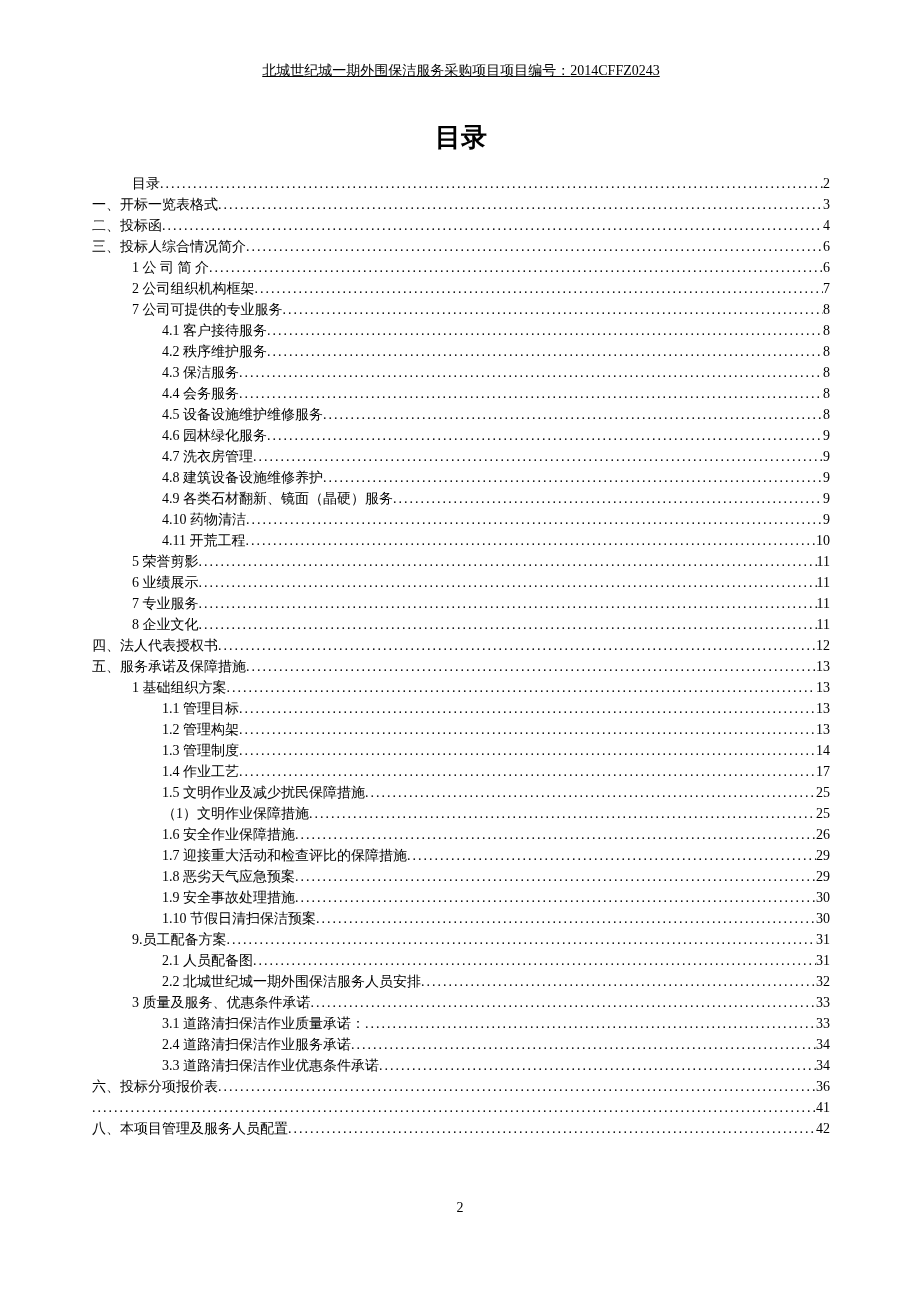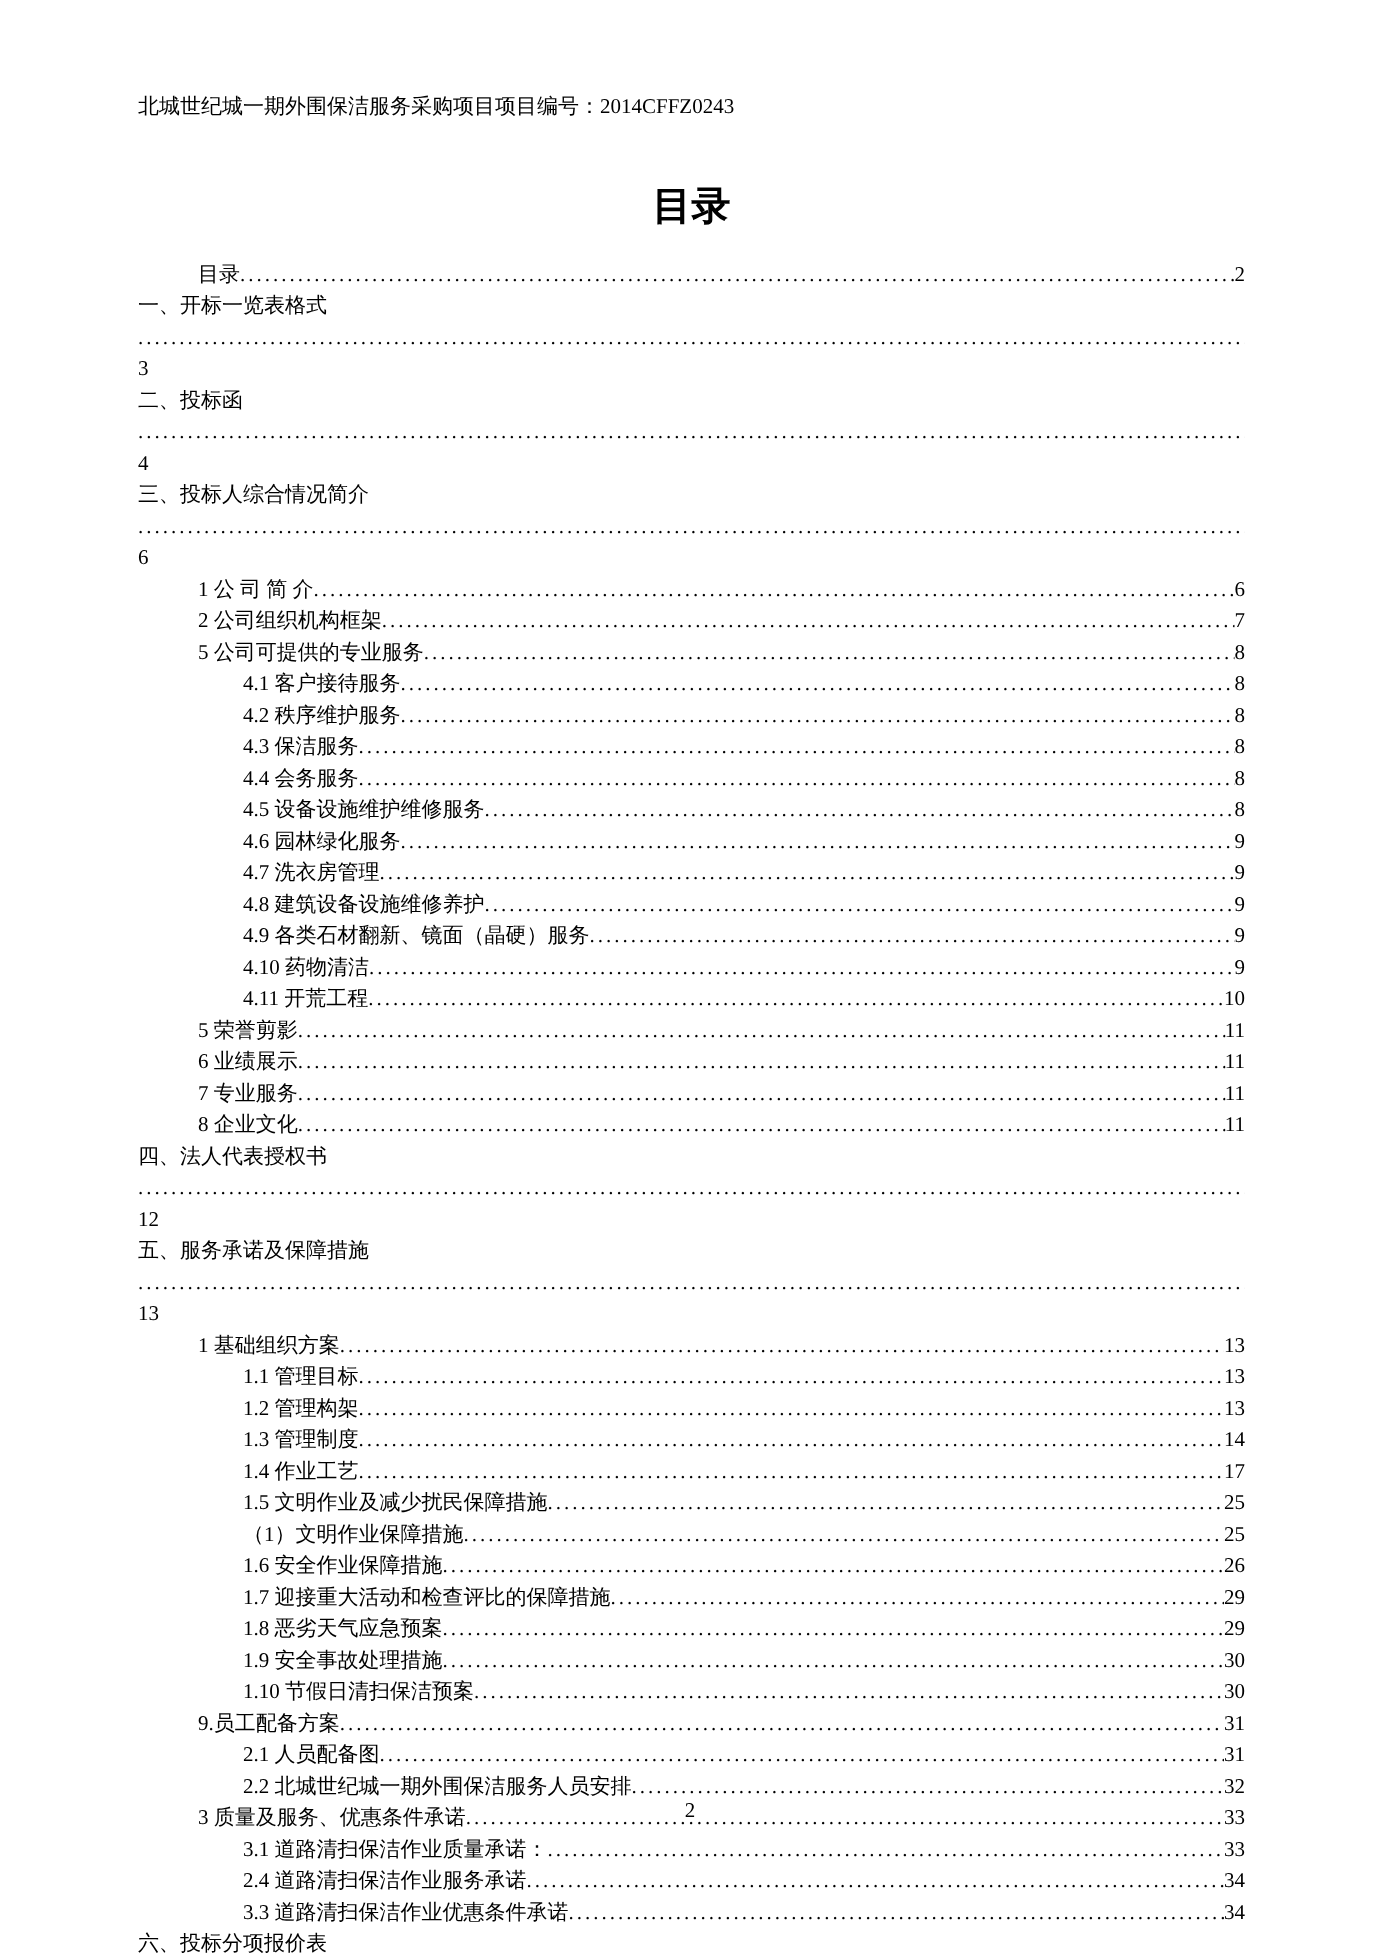--- a/index.html
+++ b/index.html
@@ -12,23 +12,24 @@
       background: #fff;
       width: 920px;
       height: 1302px;
       position: relative;
       padding: 62px 90px 0 92px;
       font-size: 14px;
       color: #000;
     }
     .header {
       display: flex;
-      justify-content: flex-start;
+      justify-content: center;
       margin-bottom: 40px;
       font-size: 14px;
+      text-decoration: underline;
     }
     .title {
       text-align: center;
       font-size: 26px;
       font-weight: bold;
       margin-bottom: 18px;
       font-family: "SimHei", "黑体", sans-serif;
     }
     .toc {
       font-size: 14px;
@@ -48,21 +49,21 @@
       overflow: hidden;
       letter-spacing: 2px;
       min-width: 10px;
     }
     .toc-dots::before {
       content: "..............................................................................................................................................................................................................";
     }
     .toc-page {
       flex-shrink: 0;
     }
-    .indent-0 { padding-left: 0; flex-direction: column; }
+    .indent-0 { padding-left: 0; }
     .indent-1 { padding-left: 40px; }
     .indent-2 { padding-left: 70px; }
     .page-number {
       position: absolute;
       bottom: 86px;
       left: 0;
       right: 0;
       text-align: center;
       font-size: 14px;
     }
@@ -104,21 +105,21 @@
       <span class="toc-label">1 公 司 简 介</span>
       <span class="toc-dots"></span>
       <span class="toc-page">6</span>
     </div>
     <div class="toc-entry indent-1">
       <span class="toc-label">2 公司组织机构框架</span>
       <span class="toc-dots"></span>
       <span class="toc-page">7</span>
     </div>
     <div class="toc-entry indent-1">
-      <span class="toc-label">5 公司可提供的专业服务</span>
+      <span class="toc-label">7 公司可提供的专业服务</span>
       <span class="toc-dots"></span>
       <span class="toc-page">8</span>
     </div>
     <div class="toc-entry indent-2">
       <span class="toc-label">4.1 客户接待服务</span>
       <span class="toc-dots"></span>
       <span class="toc-page">8</span>
     </div>
     <div class="toc-entry indent-2">
       <span class="toc-label">4.2 秩序维护服务</span>

